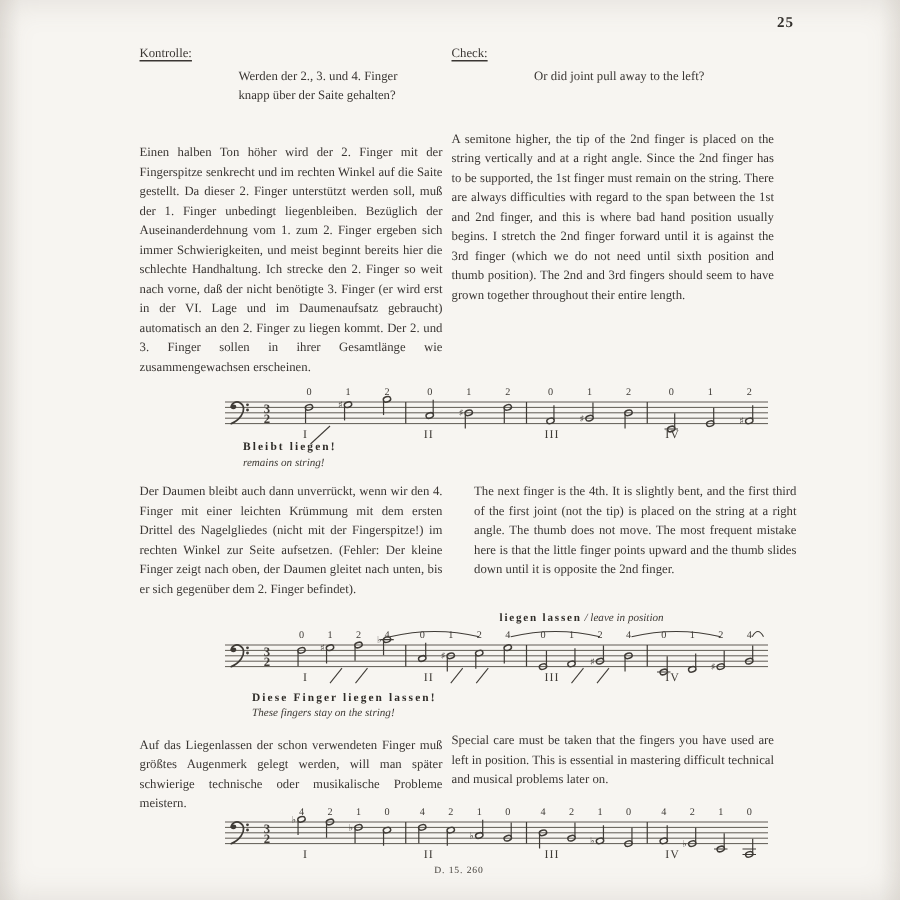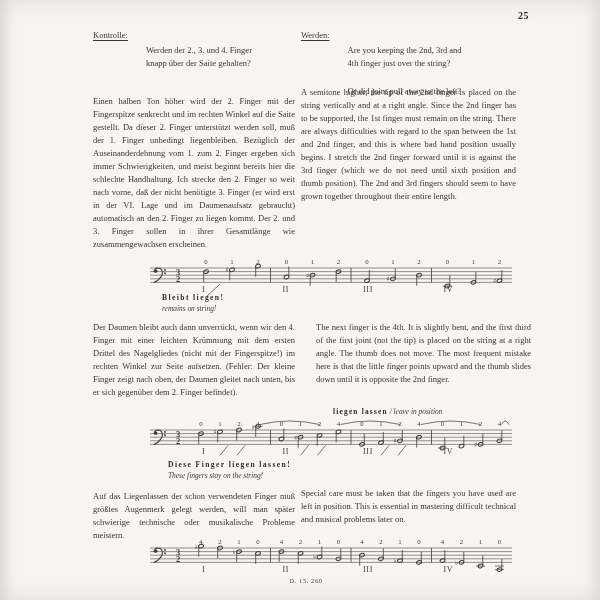--- a/index.html
+++ b/index.html
@@ -14,21 +14,21 @@
       linear-gradient(90deg,#e9e6e1 0px,#f7f5f1 14px,#f7f5f1 586px,#edeae5 600px),
       #f7f5f1;
     box-shadow:inset 0 0 22px rgba(120,112,100,.18);
   }
   .pageno{
     position:absolute;top:10px;left:518px;
     font-size:10px;font-weight:bold;letter-spacing:.6px;color:#33302c;
   }
   .col{position:absolute;font-size:8.5px;line-height:13px;text-align:justify}
   .u{text-underline-offset:1.5px}
-  .intro{position:absolute;display:flex;gap:3px;font-size:8.5px;line-height:13px}
+  .intro{position:absolute;display:flex;gap:16px;font-size:8.5px;line-height:13px}
   .intro .lbl{text-decoration:underline;text-underline-offset:1.5px;white-space:nowrap}
   .intro .qs{width:152px;text-align:left}
   .intro .qs p{margin:15px}
   .staff{position:absolute;left:88px}
   .plate{
     position:absolute;left:266px;top:577px;width:80px;text-align:center;
     font-size:6.4px;letter-spacing:.6px;color:#45413b;
   }
   
   .fing{font:6.8px "Liberation Serif",serif;fill:#3f3b36}
@@ -47,23 +47,22 @@
 
   <div class="pageno">25</div>
 
   <div class="intro" style="left:93px;top:29px;width:204px">
     <span class="lbl">Kontrolle:</span>
     <div class="qs">
       <p>Werden der 2., 3. und 4. Finger knapp über der Saite gehalten?</p>
     </div>
   </div>
   <div class="intro" style="left:301px;top:29px;width:215px">
-    <span class="lbl">Werden:</span>
+    <span class="lbl">Check:</span>
     <div class="qs">
-      <p>Are you keeping the 2nd, 3rd and 4th finger just over the string?</p>
       <p>Or did joint pull away to the left?</p>
     </div>
   </div>
 
   <div class="col" style="left:93px;top:95px;width:202px"><span>Einen halben Ton höher wird der 2. Finger mit der </span><span class="u">Fingerspitze senkrecht</span><span> und im rechten Winkel auf die Saite gestellt. Da dieser 2. Finger unterstützt werden soll, muß der 1. Finger </span><span class="u">unbedingt liegenbleiben.</span><span> Bezüglich der Auseinanderdehnung vom 1. zum 2. Finger ergeben sich immer Schwierigkeiten, und meist beginnt bereits hier die schlechte Handhaltung. Ich strecke den 2. Finger so weit nach vorne, daß der nicht benötigte 3. Finger (er wird erst in der VI. Lage und im Daumenaufsatz gebraucht) automatisch an den 2. Finger zu liegen kommt. Der 2. und 3. Finger sollen in ihrer Gesamtlänge wie zusammengewachsen erscheinen.</span></div>
   <div class="col" style="left:301px;top:86px;width:215px"><span>A semitone higher, the tip of the 2nd finger is placed on the string vertically and at a right angle. Since the 2nd finger has to be supported, the 1st finger must remain on the string. There are always difficulties with regard to the span between the 1st and 2nd finger, and this is where bad hand position usually begins. I stretch the 2nd finger forward until it is against the 3rd finger (which we do not need until sixth position and thumb position). The 2nd and 3rd fingers should seem to have grown together throughout their entire length.</span></div>
 
   <div class="staff" style="top:256px"><svg width="440" height="58" viewBox="0 0 440 58">
         <line x1="62" y1="12" x2="424" y2="12" stroke="#5a554e" stroke-width="0.65"></line>
         <line x1="62" y1="15.6" x2="424" y2="15.6" stroke="#5a554e" stroke-width="0.65"></line>

